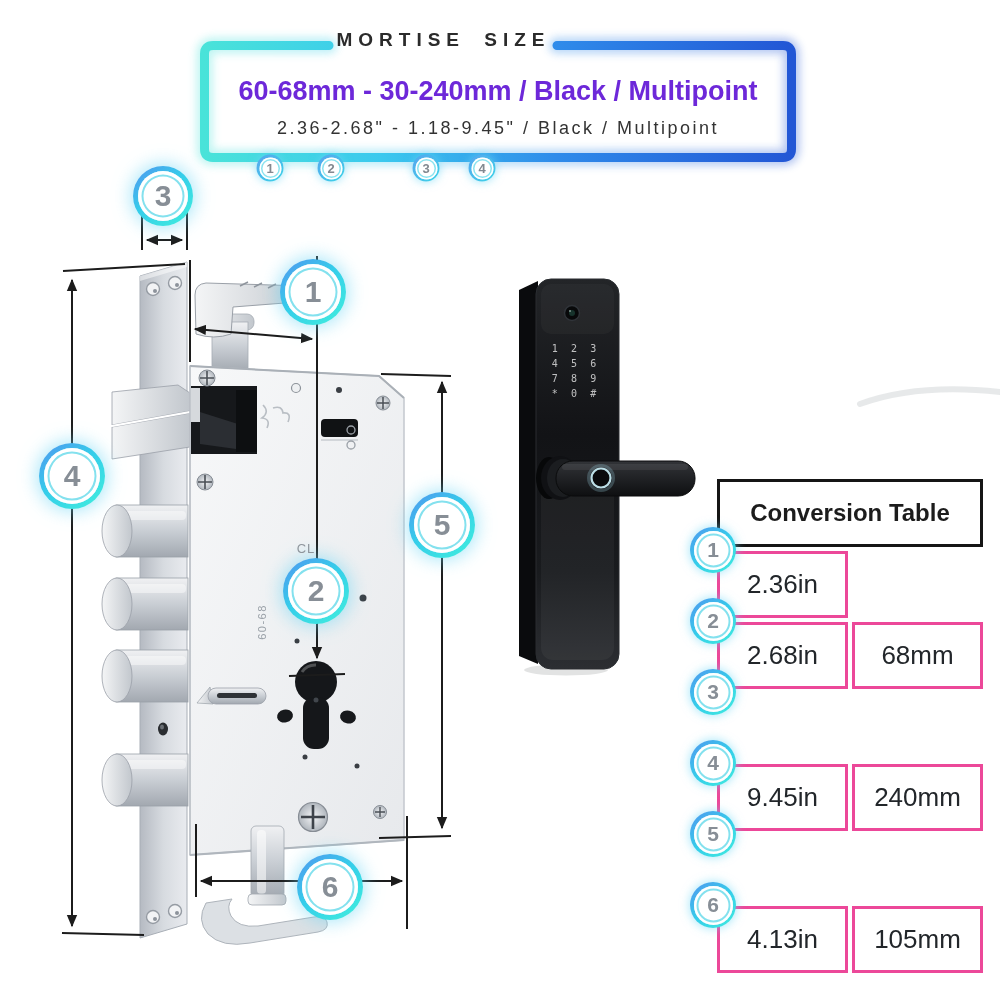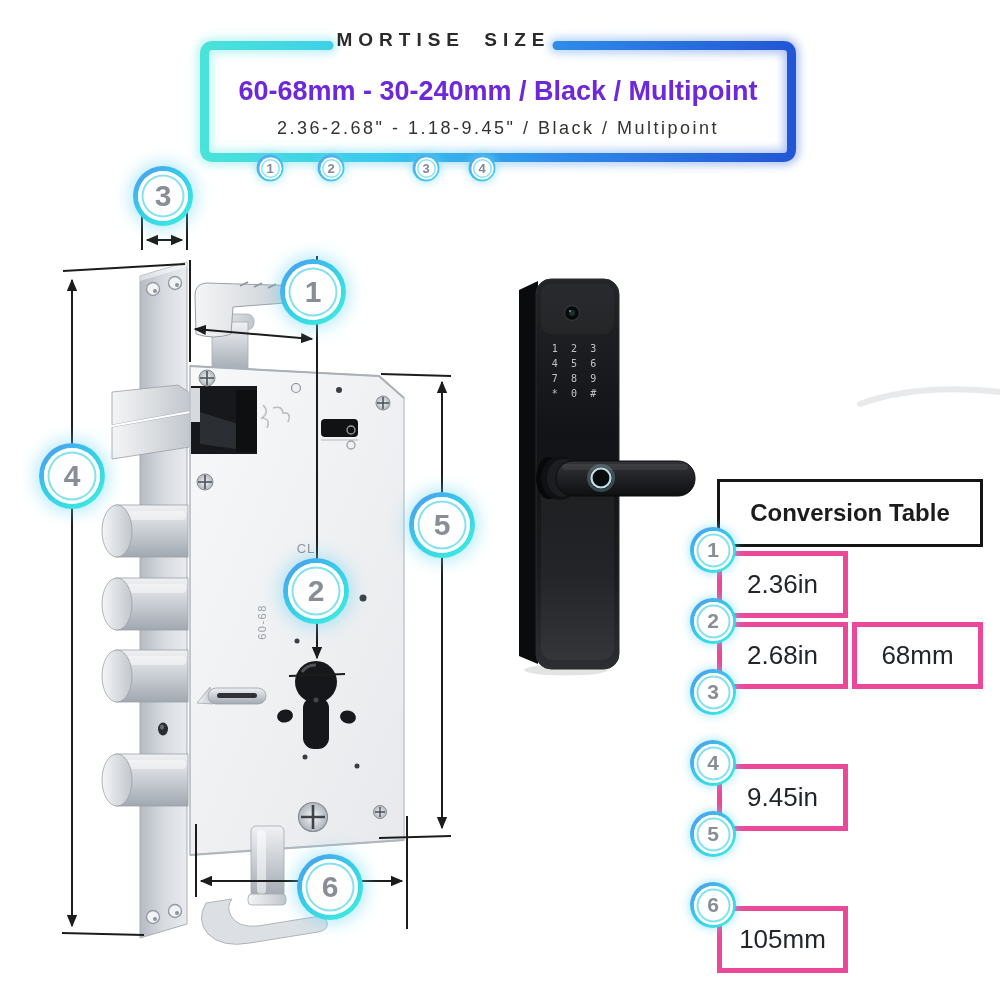--- a/index.html
+++ b/index.html
@@ -53,21 +53,21 @@
   .keypad span{font-family:"DejaVu Sans Mono",monospace;font-size:10px;line-height:10px;
     color:rgba(255,255,255,.72);text-align:center;}
 
   
   .ctable{position:absolute;left:717px;top:445px;width:266px;
     display:flex;flex-direction:column;gap:4px;margin-top:34px;}
   .thead{height:68px;border:3px solid #151515;background:#fff;box-sizing:border-box;
     display:flex;align-items:center;justify-content:center;
     font-size:24px;font-weight:700;color:#1c1c1c;}
   .trow{display:grid;grid-template-columns:1fr 1fr;gap:4px;height:67px;}
-  .tcell{border:5px solid #ec4899;background:#fff;box-sizing:border-box;
+  .tcell{border:3px solid #ec4899;background:#fff;box-sizing:border-box;
     display:flex;align-items:center;justify-content:center;
     font-size:26px;color:#22262a;}
 </style>
 </head>
 <body>
 
 <div class="canvas">
 
   <svg class="art" viewBox="0 0 1000 1000">
     <defs>
@@ -341,24 +341,26 @@
       <div class="tcell">2.36in</div>
     </div>
     <div class="trow">
       <div class="tcell">2.68in</div>
       <div class="tcell">68mm</div>
     </div>
     <div class="trow">
     </div>
     <div class="trow">
       <div class="tcell">9.45in</div>
-    </div>
-    <div class="trow">
-    </div>
-    <div class="trow">
+      <div class="tcell">240mm</div>
+    </div>
+    <div class="trow">
+    </div>
+    <div class="trow">
+      <div class="tcell">4.13in</div>
       <div class="tcell">105mm</div>
     </div>
   </div>
 
   <div class="tbadge" style="left:713px;top:550px">
       <span class="inner">1</span>
     </div>
   <div class="tbadge" style="left:713px;top:621px">
       <span class="inner">2</span>
     </div>

